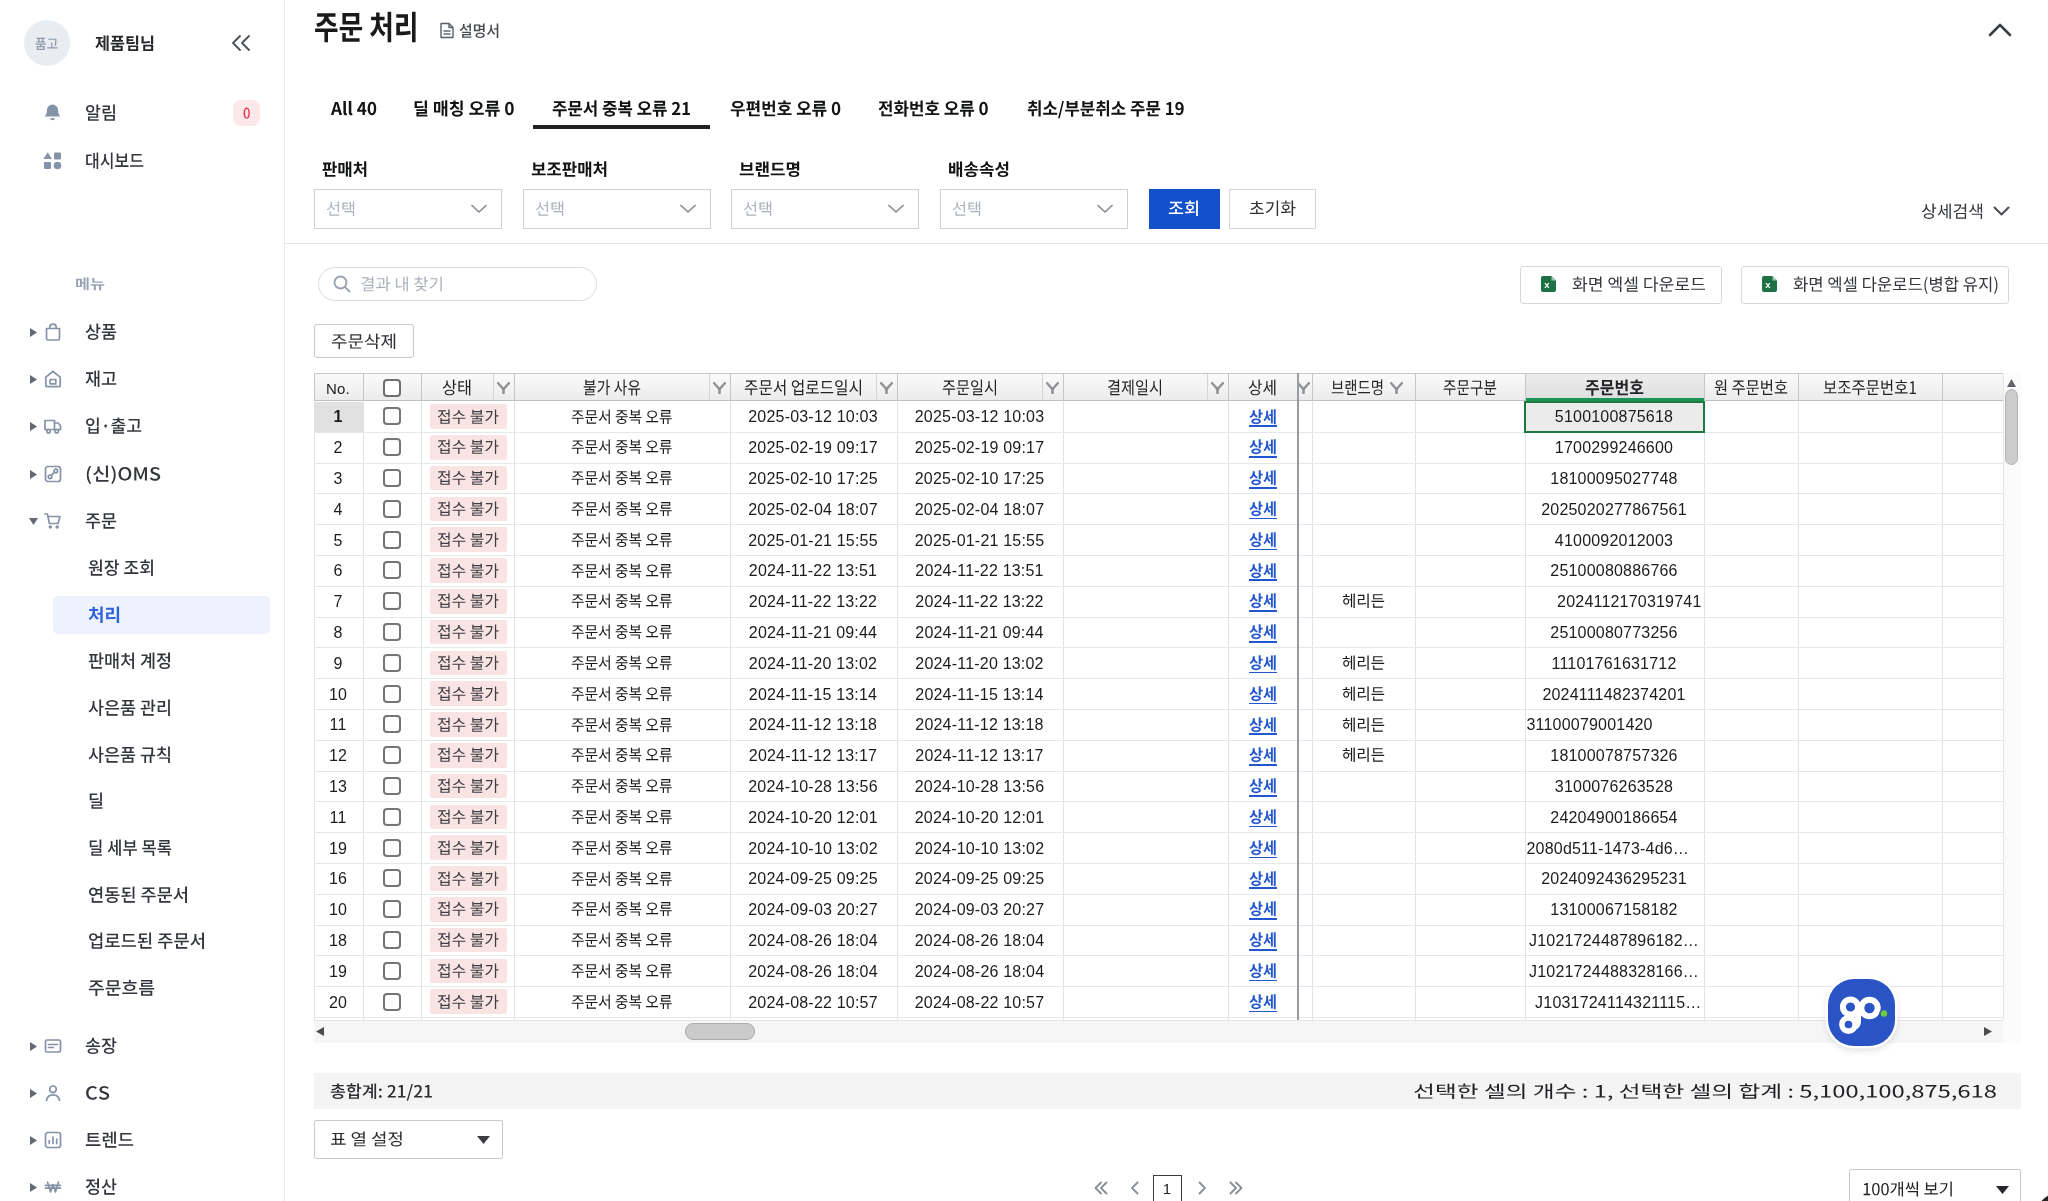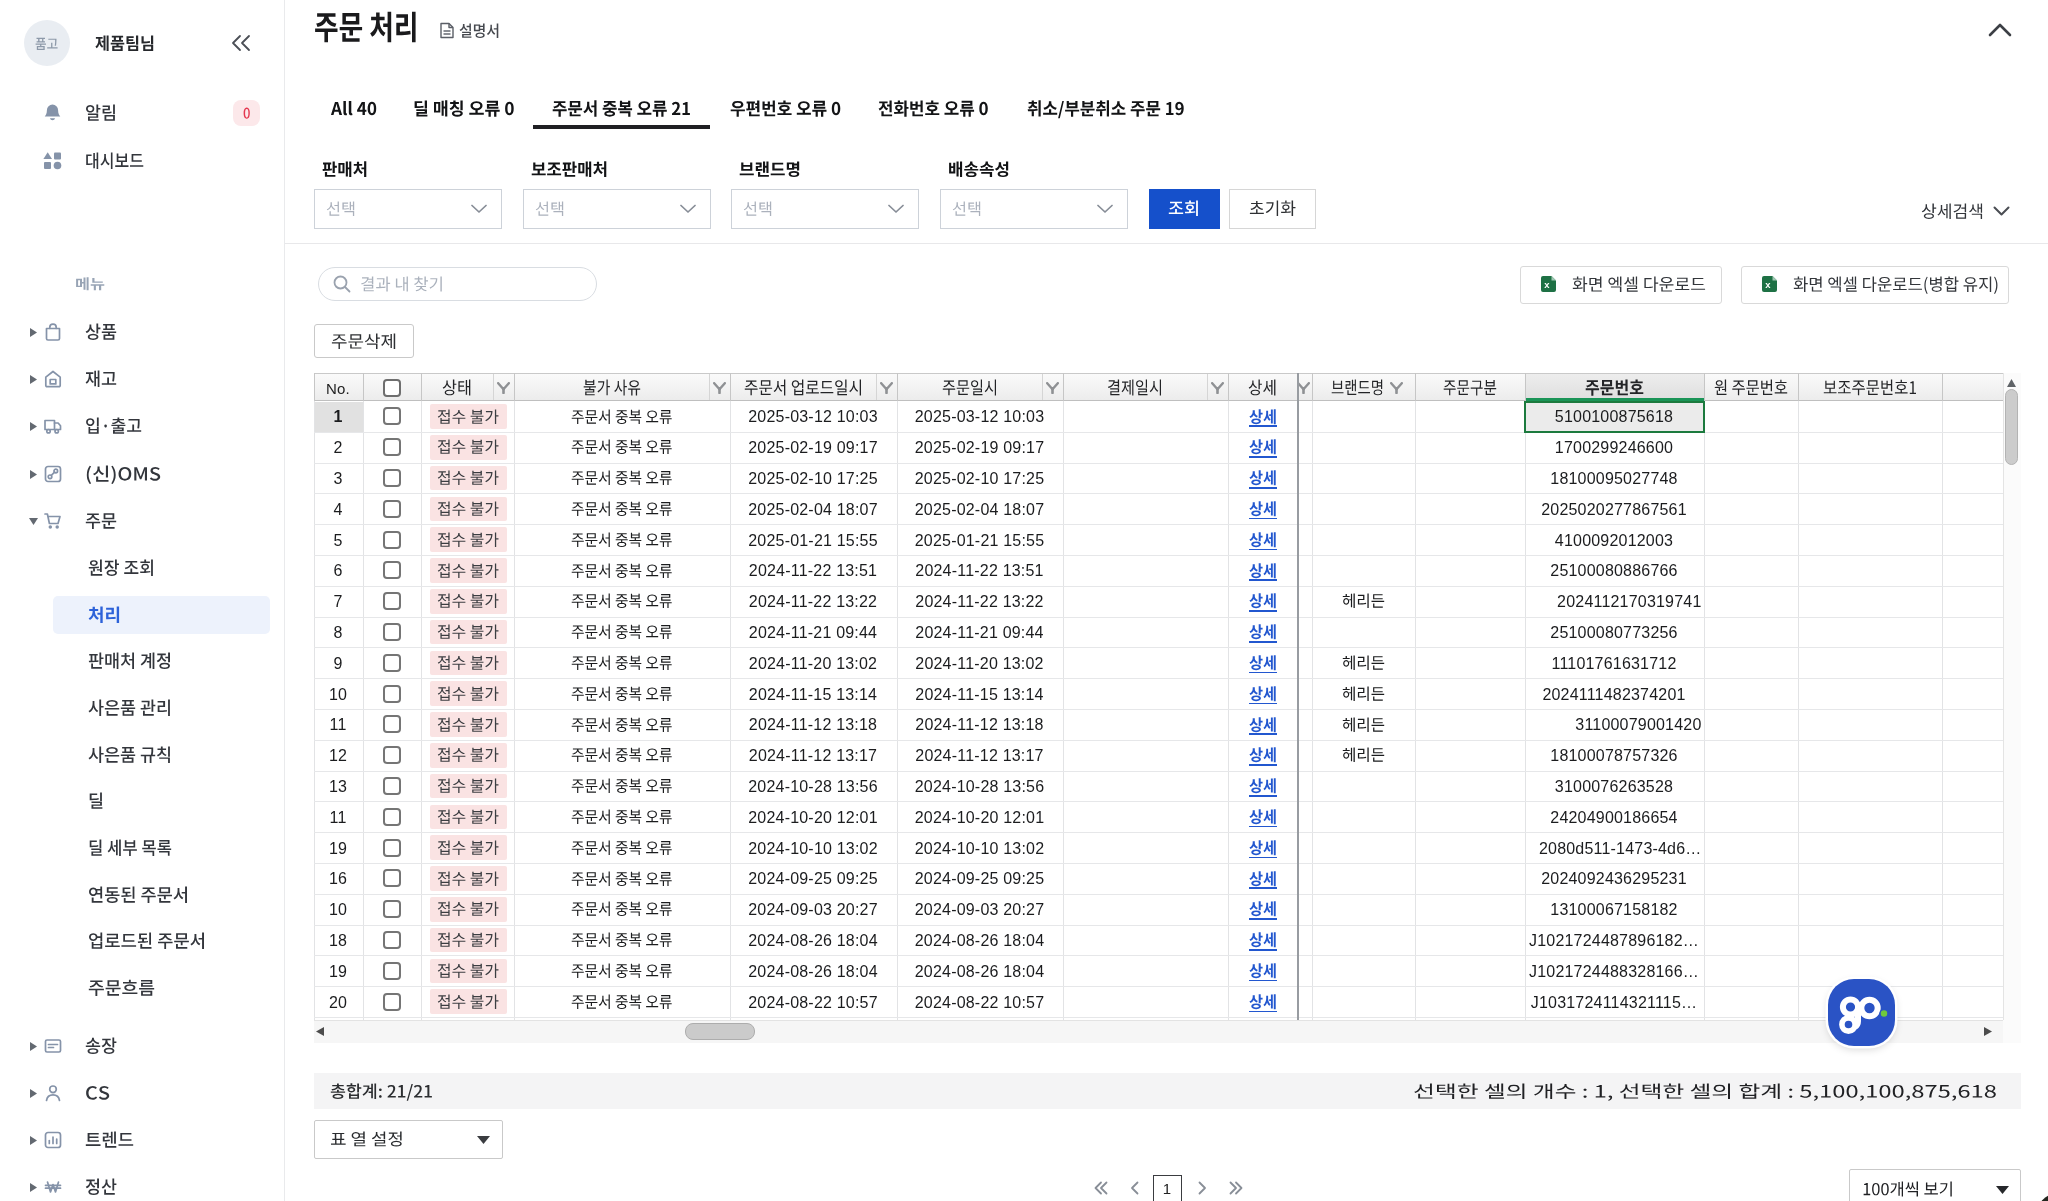--- a/index.html
+++ b/index.html
@@ -641,21 +641,21 @@
     </svg>
     <div class="num" style="left:729.5px;width:167px;top:716.4px;text-align:center">2024-11-12 13:18</div>
     <div class="num" style="left:896.5px;width:166px;top:716.4px;text-align:center">2024-11-12 13:18</div>
     <svg style="position:absolute;left:1248.5px;top:716.5px" width="29" height="20.8" viewBox="0 -13.76 29 20.80">
       <use href="#g15" fill="#2257cf"></use>
     </svg>
     <div style="position:absolute;left:1248.5px;top:733.4px;width:28.0px;height:1.5px;background:#2257cf"></div>
     <svg style="position:absolute;left:1341.5px;top:716.5px" width="43" height="20.8" viewBox="0 -13.76 43 20.80">
       <use href="#g16" fill="#1b1c1e"></use>
     </svg>
-    <div class="num" style="left:1526.5px;width:175px;top:716.4px;text-align:right">31100079001420</div>
+    <div class="num" style="left:1526.5px;width:175px;top:716.4px;text-align:left">31100079001420</div>
     <div class="num" style="left:313.5px;width:49px;top:747.2px;text-align:center;font-weight:normal">12</div>
     <div style="position:absolute;left:382.5px;top:746.2px;width:18px;height:18px;border:2px solid #757575;border-radius:4px;background:#fff"></div>
     <div style="position:absolute;left:429.5px;top:743.0px;width:77px;height:24.5px;border-radius:2px;background:#fae3e3"></div>
     <svg style="position:absolute;left:437.0px;top:747.3px" width="63" height="20.8" viewBox="0 -13.76 63 20.80">
       <use href="#g13" fill="#3c3e42"></use>
     </svg>
     <svg style="position:absolute;left:570.8px;top:747.3px" width="102" height="20.8" viewBox="0 -13.76 102 20.80">
       <use href="#g14" fill="#1b1c1e"></use>
     </svg>
     <div class="num" style="left:729.5px;width:167px;top:747.2px;text-align:center">2024-11-12 13:17</div>
@@ -708,21 +708,21 @@
     </svg>
     <svg style="position:absolute;left:570.8px;top:839.7px" width="102" height="20.8" viewBox="0 -13.76 102 20.80">
       <use href="#g14" fill="#1b1c1e"></use>
     </svg>
     <div class="num" style="left:729.5px;width:167px;top:839.6px;text-align:center">2024-10-10 13:02</div>
     <div class="num" style="left:896.5px;width:166px;top:839.6px;text-align:center">2024-10-10 13:02</div>
     <svg style="position:absolute;left:1248.5px;top:839.7px" width="29" height="20.8" viewBox="0 -13.76 29 20.80">
       <use href="#g15" fill="#2257cf"></use>
     </svg>
     <div style="position:absolute;left:1248.5px;top:856.6px;width:28.0px;height:1.5px;background:#2257cf"></div>
-    <div class="num" style="left:1526.5px;width:175px;top:839.6px;text-align:right">2080d511-1473-4d6…</div>
+    <div class="num" style="left:1526.5px;width:175px;top:839.6px;text-align:left">2080d511-1473-4d6…</div>
     <div class="num" style="left:313.5px;width:49px;top:870.4px;text-align:center;font-weight:normal">16</div>
     <div style="position:absolute;left:382.5px;top:869.4px;width:18px;height:18px;border:2px solid #757575;border-radius:4px;background:#fff"></div>
     <div style="position:absolute;left:429.5px;top:866.2px;width:77px;height:24.5px;border-radius:2px;background:#fae3e3"></div>
     <svg style="position:absolute;left:437.0px;top:870.5px" width="63" height="20.8" viewBox="0 -13.76 63 20.80">
       <use href="#g13" fill="#3c3e42"></use>
     </svg>
     <svg style="position:absolute;left:570.8px;top:870.5px" width="102" height="20.8" viewBox="0 -13.76 102 20.80">
       <use href="#g14" fill="#1b1c1e"></use>
     </svg>
     <div class="num" style="left:729.5px;width:167px;top:870.4px;text-align:center">2024-09-25 09:25</div>
@@ -788,21 +788,21 @@
     </svg>
     <svg style="position:absolute;left:570.8px;top:993.7px" width="102" height="20.8" viewBox="0 -13.76 102 20.80">
       <use href="#g14" fill="#1b1c1e"></use>
     </svg>
     <div class="num" style="left:729.5px;width:167px;top:993.6px;text-align:center">2024-08-22 10:57</div>
     <div class="num" style="left:896.5px;width:166px;top:993.6px;text-align:center">2024-08-22 10:57</div>
     <svg style="position:absolute;left:1248.5px;top:993.7px" width="29" height="20.8" viewBox="0 -13.76 29 20.80">
       <use href="#g15" fill="#2257cf"></use>
     </svg>
     <div style="position:absolute;left:1248.5px;top:1010.6px;width:28.0px;height:1.5px;background:#2257cf"></div>
-    <div class="num" style="left:1526.5px;width:175px;top:993.6px;text-align:center">J1031724114321115…</div>
+    <div class="num" style="left:1526.5px;width:175px;top:993.6px;text-align:right">J1031724114321115…</div>
     <div style="position:absolute;left:429.5px;top:1020.2px;width:77px;height:-0.2px;background:#fae3e3"></div>
     <div style="position:absolute;left:1524.0px;top:400.5px;width:181px;height:32.8px;border:2.5px solid #1c7a3e;background:#ebebeb"></div>
     <div class="num" style="left:1526.5px;width:175px;top:408.4px;text-align:center;z-index:3">5100100875618</div>
     <div style="position:absolute;left:2002.5px;top:373.0px;width:18px;height:647.0px;background:#fbfbfb;border-left:1px solid #e4e4e4"></div>
     <svg style="position:absolute;left:2007.0px;top:379.0px" width="9" height="8" viewBox="0 0 9 8">
       <path d="M4.5 0 L9 8 H0 Z" fill="#606468"></path>
     </svg>
     <div style="position:absolute;left:2005.0px;top:389px;width:13px;height:76px;border-radius:7px;background:#ccc;border:1px solid #b3b3b3"></div>
     <div style="position:absolute;left:313.5px;top:1020.0px;width:1689.0px;height:23px;background:#f6f6f6;border-top:1px solid #e3e3e3"></div>
     <svg style="position:absolute;left:316px;top:1027px" width="8" height="9" viewBox="0 0 8 9">

